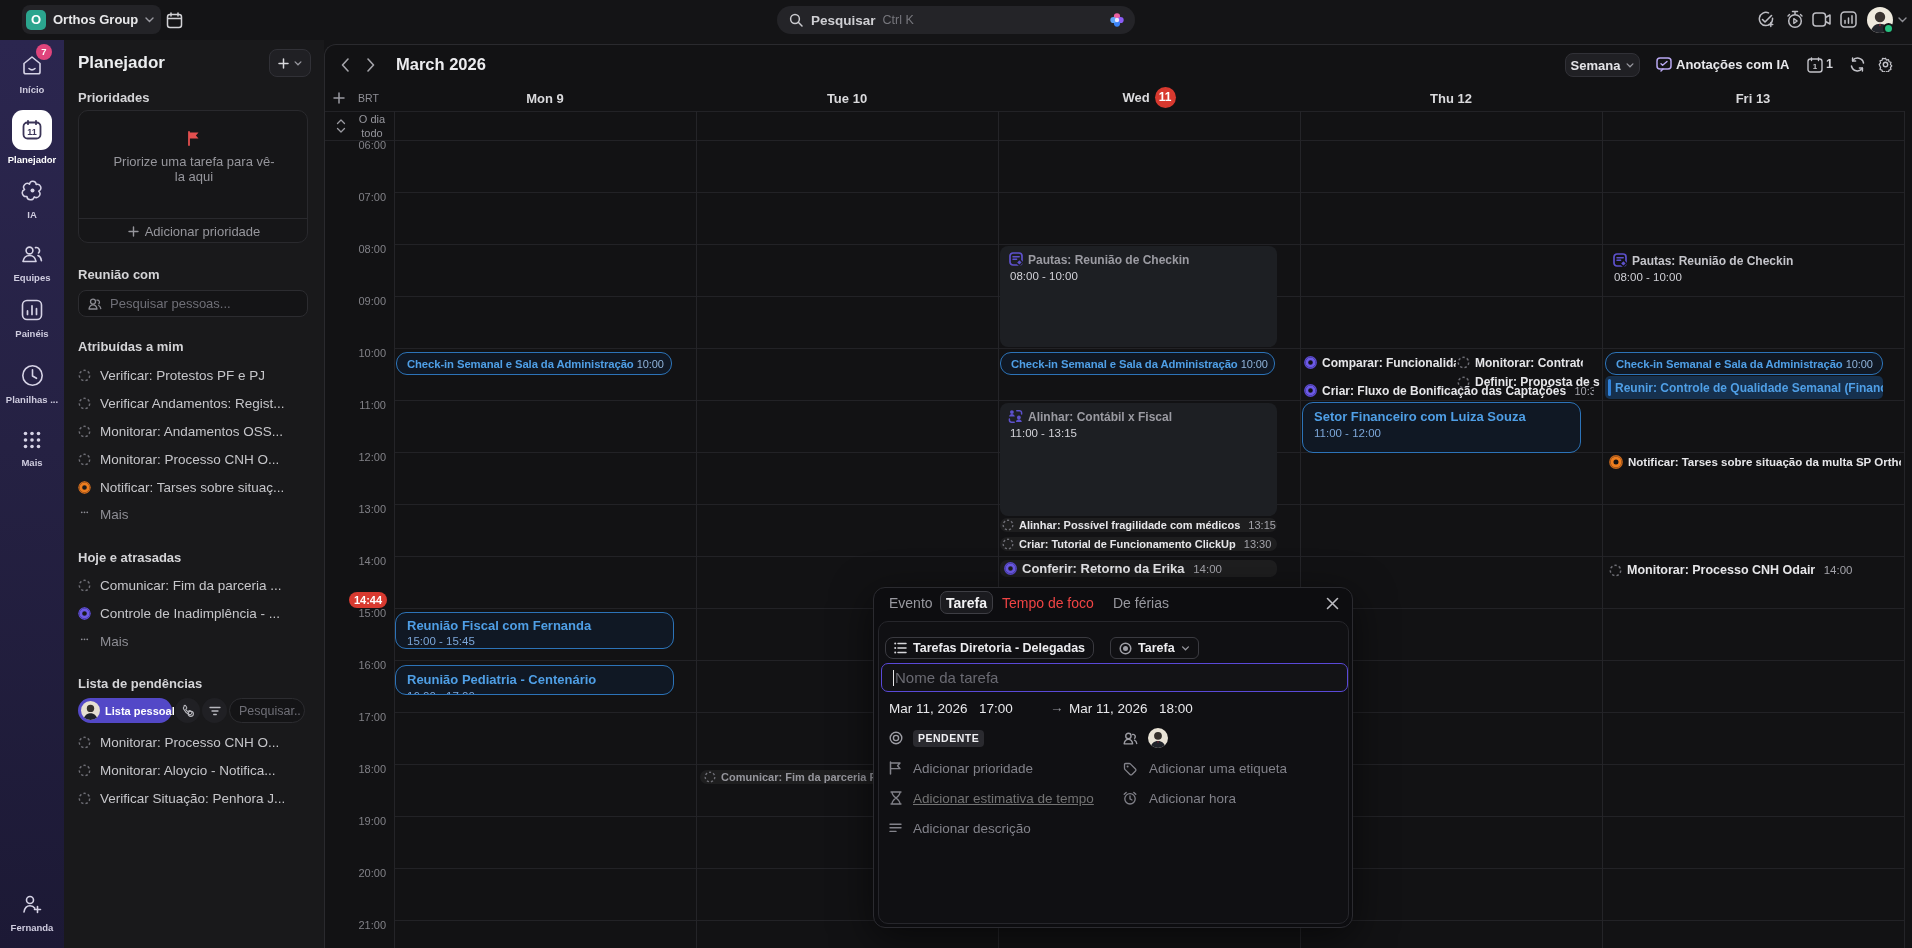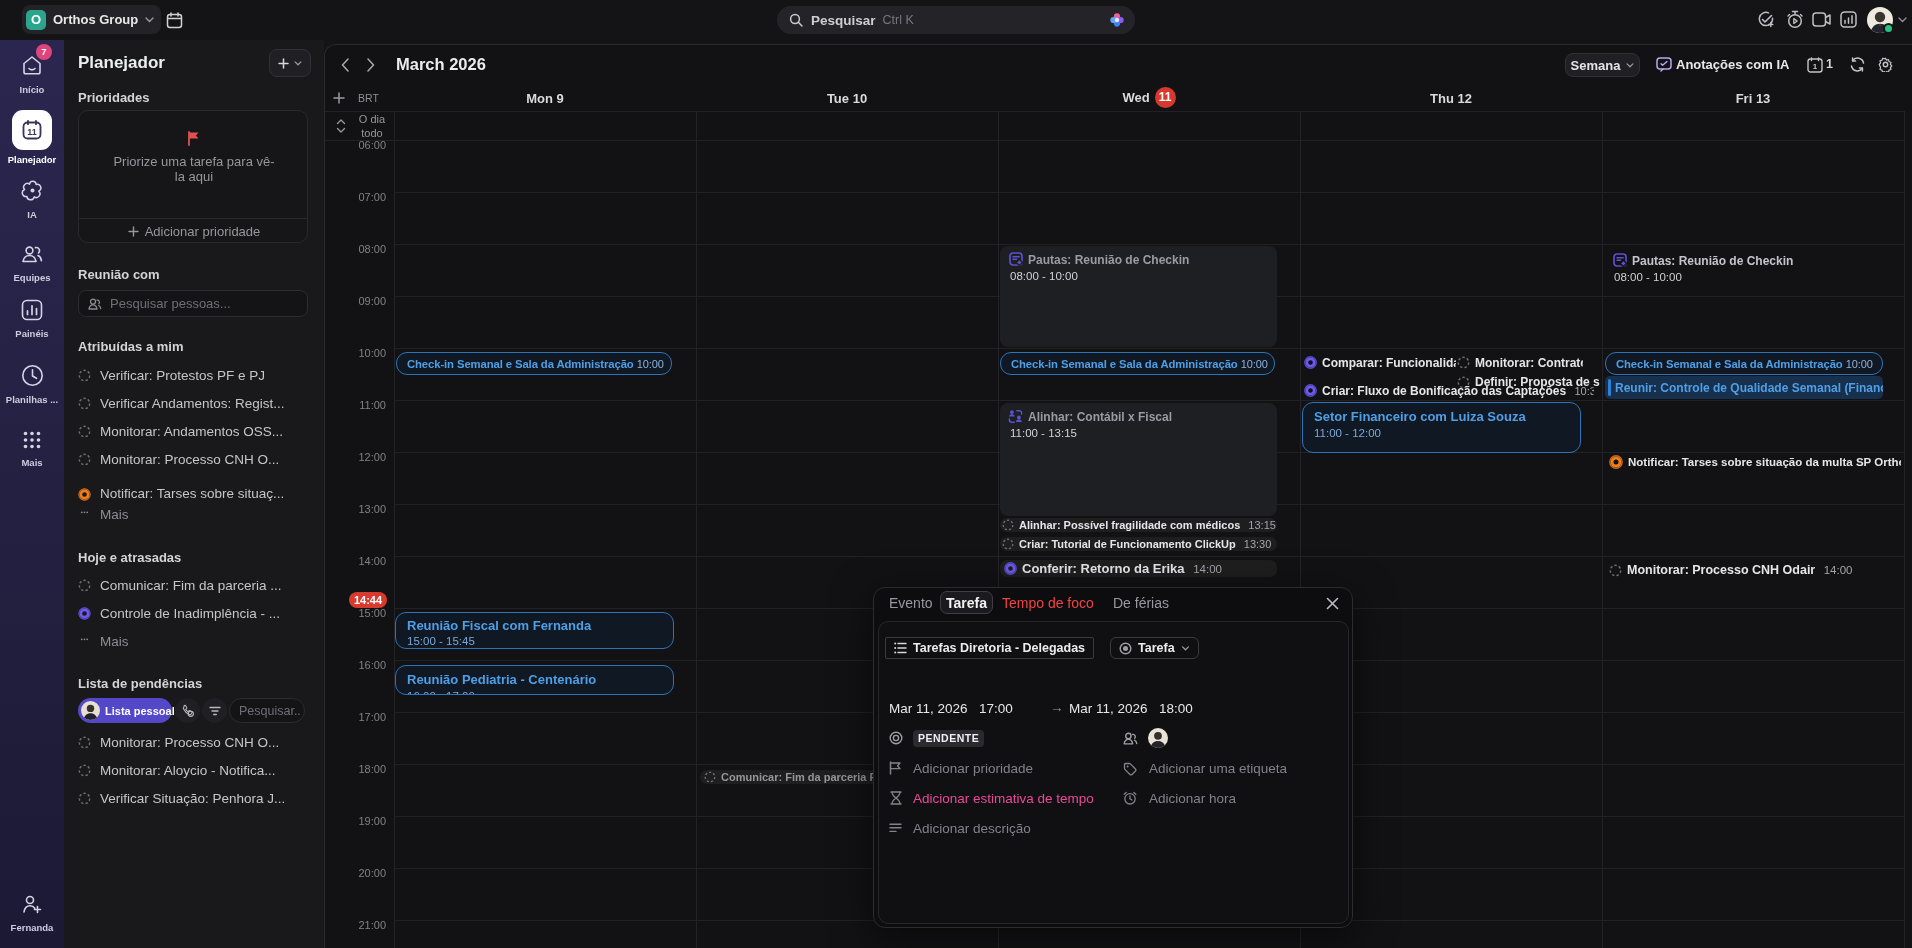--- a/index.html
+++ b/index.html
@@ -78,21 +78,21 @@
       </svg>Verificar: Protestos PF e PJ</div>
   <div class="listrow" style="top:349px;height:28px;"><svg class="dcirc" viewBox="0 0 14 14">
         <circle cx="7" cy="7" r="5.6" fill="none" stroke="#6d6d74" stroke-width="1.6" stroke-dasharray="2.6 2.3"></circle>
       </svg>Verificar Andamentos: Regist...</div>
   <div class="listrow" style="top:377px;height:28px;"><svg class="dcirc" viewBox="0 0 14 14">
         <circle cx="7" cy="7" r="5.6" fill="none" stroke="#6d6d74" stroke-width="1.6" stroke-dasharray="2.6 2.3"></circle>
       </svg>Monitorar: Andamentos OSS...</div>
   <div class="listrow" style="top:405px;height:28px;"><svg class="dcirc" viewBox="0 0 14 14">
         <circle cx="7" cy="7" r="5.6" fill="none" stroke="#6d6d74" stroke-width="1.6" stroke-dasharray="2.6 2.3"></circle>
       </svg>Monitorar: Processo CNH O...</div>
-  <div class="listrow" style="top:433px;height:28px;align-items:flex-end;"><svg class="dcirc" viewBox="0 0 14 14">
+  <div class="listrow" style="top:433px;height:28px;"><svg class="dcirc" viewBox="0 0 14 14">
         <circle cx="7" cy="7" r="6.2" fill="none" stroke="#c2651d" stroke-width="1.4"></circle>
         <circle cx="7" cy="7" r="4" fill="none" stroke="#ee7d1e" stroke-width="3"></circle>
       </svg>Notificar: Tarses sobre situaç...</div>
   <div class="listrow" style="top:460px;height:28px;color:#8d8d94;"><svg class="dcirc" viewBox="0 0 14 14" style="height:8px">
         <g fill="#8d8d94">
           <circle cx="2.2" cy="4" r="1.5"></circle>
           <circle cx="7" cy="4" r="1.5"></circle>
           <circle cx="11.8" cy="4" r="1.5"></circle>
         </g>
       </svg>Mais</div>
@@ -452,37 +452,41 @@
 </div>
 <div id="modal" style="position:absolute;left:873px;top:587px;width:480px;height:341px;background:#0d0d10;border:1px solid #2b2b30;border-radius:12px;z-index:10;box-shadow:0 10px 40px rgba(0,0,0,.55);">
   <div class="abs" style="left:15px;top:7px;color:#98989f;font-size:14px;">Evento</div>
   <div class="abs" style="left:66px;top:3px;height:23px;padding:0 5px;border:1px solid #3e3e44;background:#1b1b1f;border-radius:7px;color:#f2f2f4;font-size:14px;font-weight:bold;line-height:23px;">Tarefa</div>
   <div class="abs" style="left:128px;top:7px;color:#ef4444;font-size:14px;">Tempo de foco</div>
   <div class="abs" style="left:239px;top:7px;color:#98989f;font-size:14px;">De férias</div>
   <svg class="abs" style="left:452px;top:9px" width="13" height="13" viewBox="0 0 13 13">
       <path d="M1.5 1.5l10 10M11.5 1.5l-10 10" stroke="#bdbdc3" stroke-width="1.6" stroke-linecap="round"></path>
     </svg>
   <div class="abs" style="left:4px;top:33px;width:471px;height:303px;background:#101013;border:1px solid #26262b;border-radius:10px;"></div>
-  <div class="abs" style="left:11px;top:49px;height:22px;border:1px solid #3a3a40;border-radius:2px;display:flex;align-items:center;padding:10px 8px;gap:6px;color:#ececef;font-size:12.5px;font-weight:bold;">
+  <div class="abs" style="left:11px;top:49px;height:22px;border:1px solid #3a3a40;border-radius:8px;display:flex;align-items:center;padding:10px 8px;gap:6px;color:#ececef;font-size:12.5px;font-weight:bold;">
     <svg width="13" height="12" viewBox="0 0 13 12">
         <path d="M4 1.5h8M4 6h8M4 10.5h8" stroke="#d6d6da" stroke-width="1.5" stroke-linecap="round"></path>
         <circle cx="1.2" cy="1.5" r="1" fill="#d6d6da"></circle>
         <circle cx="1.2" cy="6" r="1" fill="#d6d6da"></circle>
         <circle cx="1.2" cy="10.5" r="1" fill="#d6d6da"></circle>
       </svg>
     Tarefas Diretoria - Delegadas</div>
   <div class="abs" style="left:236px;top:49px;height:22px;border:1px solid #3a3a40;border-radius:6px;display:flex;align-items:center;padding:0 8px;gap:6px;color:#ececef;font-size:12.5px;font-weight:bold;">
     <svg width="13" height="13" viewBox="0 0 13 13">
         <circle cx="6.5" cy="6.5" r="5.3" stroke="#9d9da4" stroke-width="1.5" fill="none"></circle>
         <circle cx="6.5" cy="6.5" r="2.5" fill="#9d9da4"></circle>
       </svg>
     Tarefa
     <svg width="9" height="5" viewBox="0 0 9 6">
         <path d="M1 1l3.5 3.5L8 1" stroke="#9a9aa1" stroke-width="1.5" fill="none" stroke-linecap="round"></path>
       </svg></div>
+  <div class="abs" style="left:7px;top:75px;width:467px;height:29px;border:1.5px solid #5a49d8;border-radius:7px;background:#131316;display:flex;align-items:center;padding:0 11px;">
+    <span style="display:inline-block;width:1px;height:16px;background:#e8e8ea;"></span>
+    <span style="color:#6a6a72;font-size:15px;margin-left:1px;">Nome da tarefa</span>
+  </div>
   <div class="abs" style="left:15px;top:113px;color:#e7e7ea;font-size:13.5px;">Mar 11, 2026</div>
   <div class="abs" style="left:105px;top:113px;color:#e7e7ea;font-size:13.5px;">17:00</div>
   <div class="abs" style="left:176px;top:112px;color:#9a9aa1;font-size:13.5px;">→</div>
   <div class="abs" style="left:195px;top:113px;color:#e7e7ea;font-size:13.5px;">Mar 11, 2026</div>
   <div class="abs" style="left:285px;top:113px;color:#e7e7ea;font-size:13.5px;">18:00</div>
   <svg class="abs" style="left:15px;top:143px" width="14" height="14" viewBox="0 0 14 14">
       <circle cx="7" cy="7" r="5.8" stroke="#9d9da4" stroke-width="1.4" fill="none"></circle>
       <circle cx="7" cy="7" r="2.6" stroke="#9d9da4" stroke-width="1.4" fill="none"></circle>
     </svg>
   <div class="abs" style="left:39px;top:142px;height:17px;background:#2a2a2f;border-radius:4px;color:#f0f0f3;font-size:10.5px;font-weight:bold;letter-spacing:.5px;line-height:17px;padding:0 5px;">PENDENTE</div>
@@ -504,21 +508,21 @@
     </svg>
   <div class="abs" style="left:39px;top:173px;color:#82828a;font-size:13.5px;">Adicionar prioridade</div>
   <svg class="abs" style="left:249px;top:174px" width="14" height="14" viewBox="0 0 14 14">
       <path d="M1.5 6.2V2.5a1 1 0 0 1 1-1h3.7a2 2 0 0 1 1.4.6l4.9 4.9a1.4 1.4 0 0 1 0 2l-3.5 3.5a1.4 1.4 0 0 1-2 0L2.1 7.6a2 2 0 0 1-.6-1.4z" stroke="#82828a" stroke-width="1.3" fill="none"></path>
       <circle cx="4.6" cy="4.6" r="1" fill="#82828a"></circle>
     </svg>
   <div class="abs" style="left:275px;top:173px;color:#82828a;font-size:13.5px;">Adicionar uma etiqueta</div>
   <svg class="abs" style="left:16px;top:203px" width="12" height="14" viewBox="0 0 12 14">
       <path d="M1 1h10M1 13h10M2 1c0 6 8 6 8 12M10 1c0 6-8 6-8 12" stroke="#82828a" stroke-width="1.3" fill="none" stroke-linecap="round"></path>
     </svg>
-  <div class="abs" style="left:39px;top:203px;color:#ec4899;font-size:13.5px;">Adicionar estimativa de tempo</div>
+  <div class="abs" style="left:39px;top:203px;color:#737373;font-size:13.5px;text-decoration:underline;">Adicionar estimativa de tempo</div>
   <svg class="abs" style="left:249px;top:203px" width="14" height="14" viewBox="0 0 14 14">
       <circle cx="7" cy="7.8" r="5.2" stroke="#82828a" stroke-width="1.3" fill="none"></circle>
       <path d="M7 5v2.8l2 1.2" stroke="#82828a" stroke-width="1.3" fill="none" stroke-linecap="round"></path>
       <path d="M10.8 1.5l2 1.8M3.2 1.5l-2 1.8" stroke="#82828a" stroke-width="1.3" stroke-linecap="round"></path>
     </svg>
   <div class="abs" style="left:275px;top:203px;color:#82828a;font-size:13.5px;">Adicionar hora</div>
   <svg class="abs" style="left:15px;top:235px" width="13" height="10" viewBox="0 0 13 10">
       <path d="M1 1.2h11M1 4.8h11M1 8.4h6" stroke="#82828a" stroke-width="1.4" stroke-linecap="round"></path>
     </svg>
   <div class="abs" style="left:39px;top:233px;color:#82828a;font-size:13.5px;">Adicionar descrição</div>

